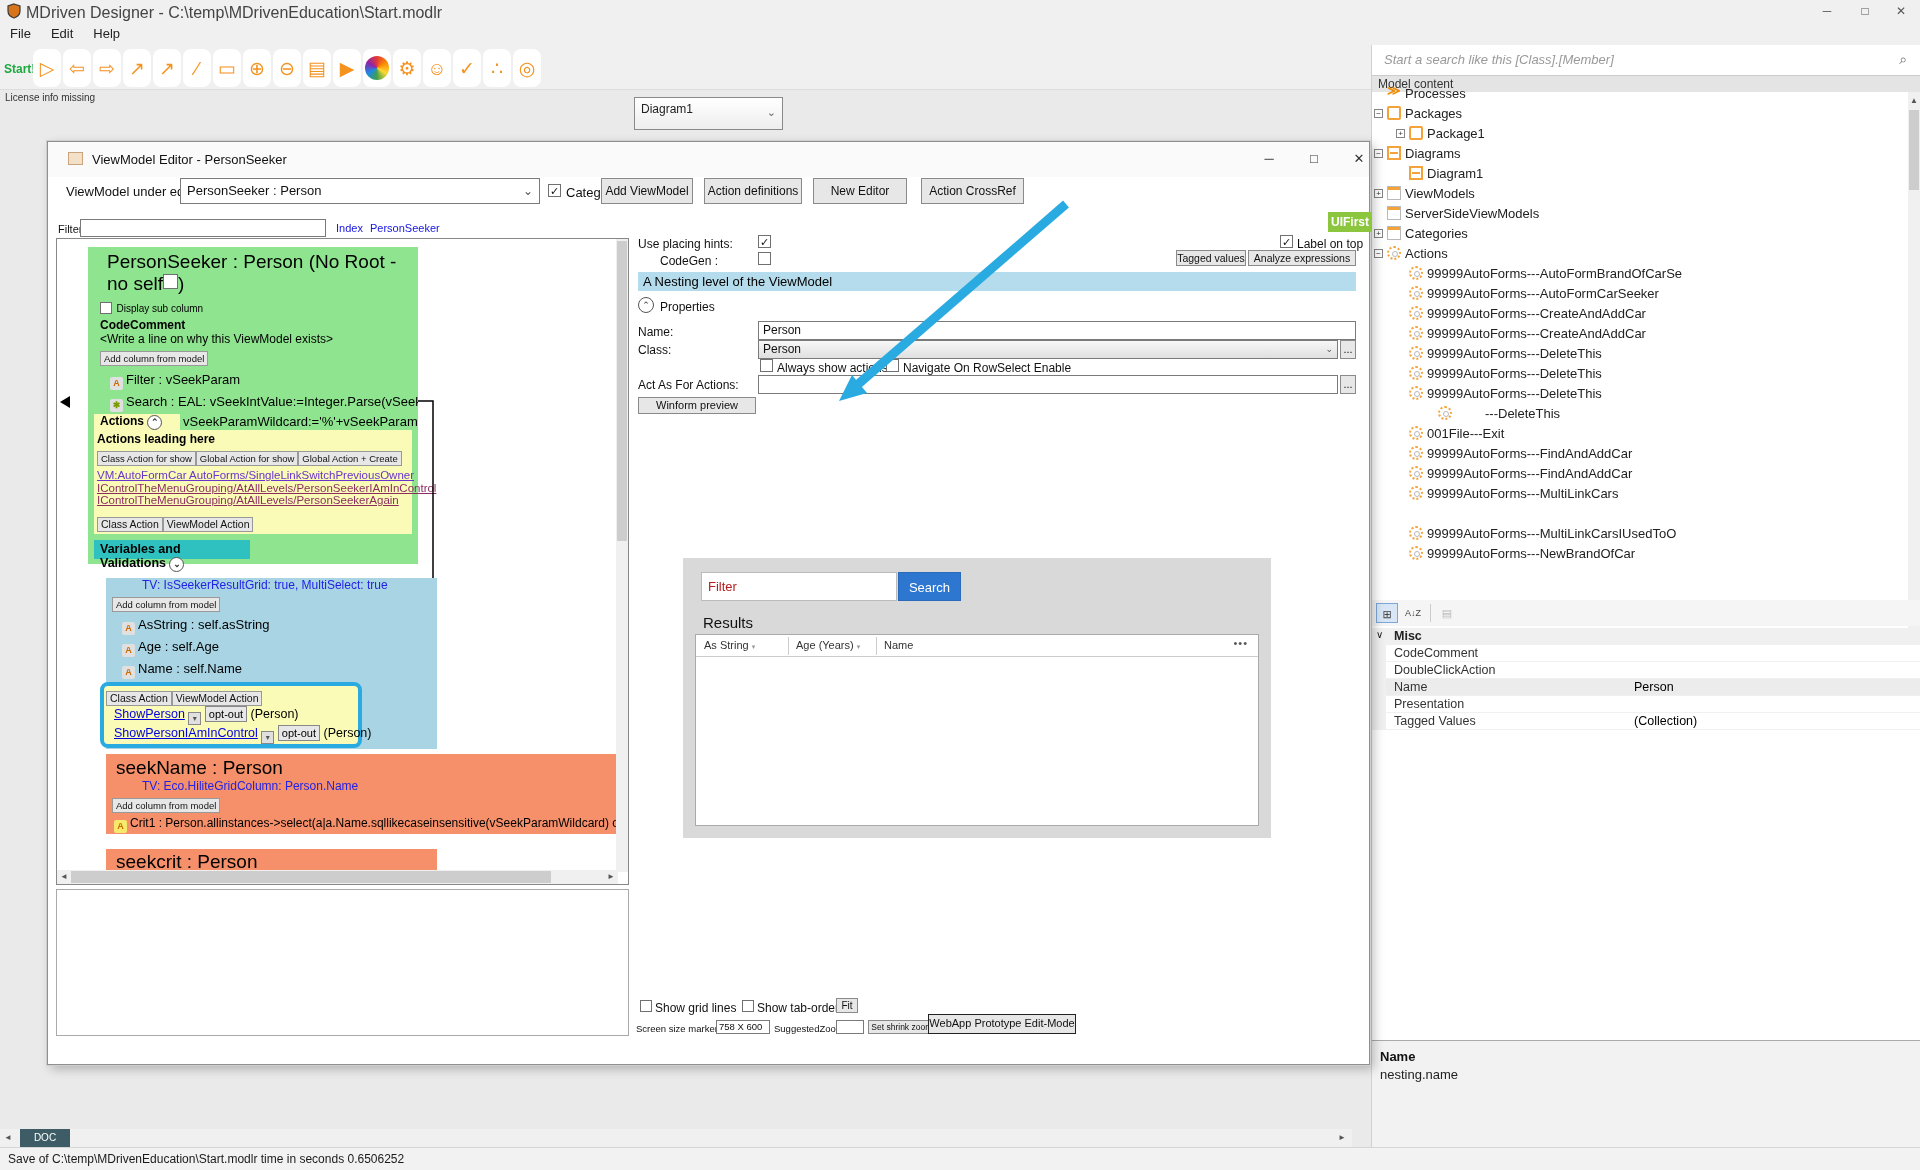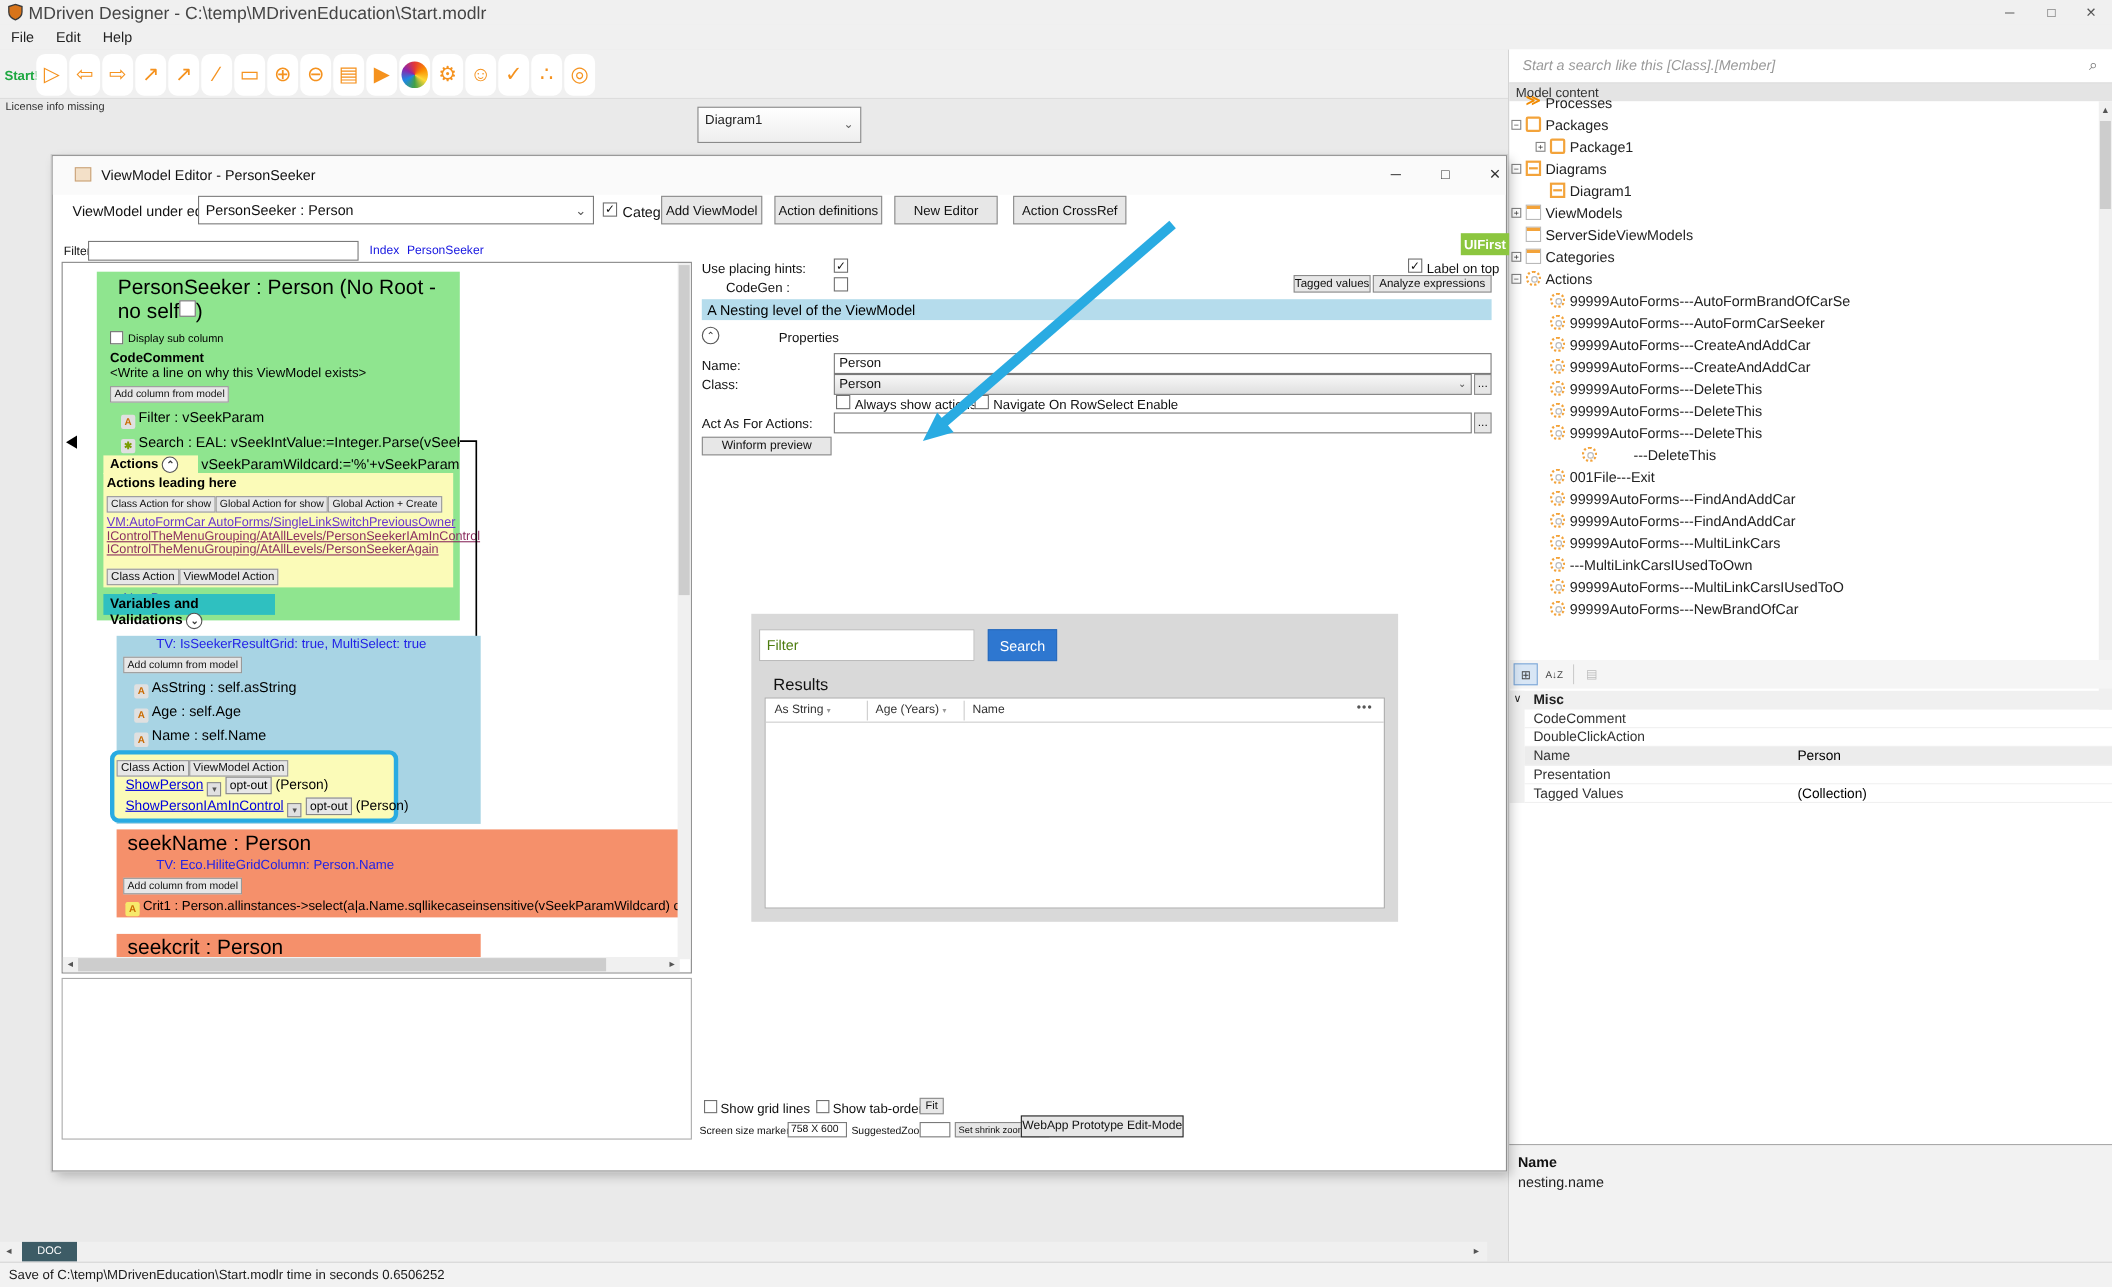--- a/index.html
+++ b/index.html
@@ -64,21 +64,21 @@
   .mini-btn{display:inline-block;width:13px;height:13px;background:#e0e0e0;border:1px solid #888;font-size:8px;line-height:12px;text-align:center;color:#555;vertical-align:-3px;}
   .opt-btn{display:inline-block;background:#e7e7e7;border:1px solid #888;font-size:11px;padding:0 3px;line-height:14px;}
   #seekname-box{left:49px;top:515px;width:516px;height:80px;background:#f5906b;}
   #seekcrit-box{left:49px;top:610px;width:331px;height:23px;background:#f5906b;}
   
   .rlabel{position:absolute;font-size:12px;color:#111;white-space:nowrap;}
   #nesting-bar{left:590px;top:130px;width:718px;height:19px;background:#b5dcec;font-size:13px;color:#000;padding:2px 0 0 5px;}
   .input{position:absolute;border:1px solid #7a7a7a;background:#fff;font-size:12px;padding:1px 4px;color:#111;}
   .combo{position:absolute;border:1px solid #7a7a7a;background:linear-gradient(#f8f8f8,#dfdfdf);font-size:12px;padding:1px 4px;color:#111;}
   #preview-panel{left:635px;top:416px;width:588px;height:280px;background:#d9d9d9;}
-  #pv-filter{left:7px;top:14px;width:196px;height:29px;border:1px solid #bbb;background:#fff;font-size:13px;color:#4d7c0f;padding:6px;}
+  #pv-filter{left:18px;top:14px;width:196px;height:29px;border:1px solid #bbb;background:#fff;font-size:13px;color:#b91c1c;padding:6px;}
   #pv-search{left:215px;top:14px;width:63px;height:29px;background:#2e77d0;color:#fff;font-size:13px;text-align:center;line-height:29px;border:1px solid #2a6bbc;}
   #pv-results{left:20px;top:56px;font-size:15px;color:#111;}
   #pv-table{left:12px;top:76px;width:564px;height:192px;background:#fff;border:1px solid #aaa;}
   #pv-thead{left:0;top:0;width:100%;height:22px;border-bottom:1px solid #ccc;}
   .pv-col{position:absolute;top:4px;font-size:11px;color:#333;}
   .pv-sep{position:absolute;top:2px;width:1px;height:18px;background:#ccc;}
   .tiny{font-size:9.5px;color:#111;}
   
   #sidebar{left:1371px;top:45px;width:549px;height:1102px;background:#fff;border-left:1px solid #d0d0d0;}
   #sb-search{left:0;top:0;width:549px;height:31px;background:#fff;border-bottom:1px solid #ccc;}
@@ -285,25 +285,20 @@
       <div class="trow" style="top: 385px; padding-left: 24px;">
         <span class="exp" style="visibility: hidden;"></span>
         <span class="ti gear"></span>
         <span>99999AutoForms---FindAndAddCar</span>
       </div>
       <div class="trow" style="top: 405px; padding-left: 24px;">
         <span class="exp" style="visibility: hidden;"></span>
         <span class="ti gear"></span>
         <span>99999AutoForms---MultiLinkCars</span>
       </div>
-      <div class="trow" style="top: 425px; padding-left: 24px;">
-        <span class="exp" style="visibility: hidden;"></span>
-        <span class="ti gear"></span>
-        <span>---MultiLinkCarsIUsedToOwn</span>
-      </div>
       <div class="trow" style="top: 445px; padding-left: 24px;">
         <span class="exp" style="visibility: hidden;"></span>
         <span class="ti gear"></span>
         <span>99999AutoForms---MultiLinkCarsIUsedToO</span>
       </div>
       <div class="trow" style="top: 465px; padding-left: 24px;">
         <span class="exp" style="visibility: hidden;"></span>
         <span class="ti gear"></span>
         <span>99999AutoForms---NewBrandOfCar</span>
       </div>
@@ -447,21 +442,21 @@
   <span class="rlabel" style="left:590px;top:95px;">Use placing hints:</span>
   <span class="abs cb" style="left:710px;top:93px;">✓</span>
   <span class="rlabel" style="left:612px;top:112px;text-align:center;">CodeGen :</span>
   <span class="abs cb" style="left:710px;top:110px;"></span>
   <span class="abs cb" style="left:1232px;top:93px;">✓</span>
   <span class="rlabel" style="left:1249px;top:95px;">Label on top</span>
   <span class="abs btn" style="left:1128px;top:108px;width:70px;height:16px;font-size:10.5px;line-height:14px;">Tagged values</span>
   <span class="abs btn" style="left:1200px;top:108px;width:108px;height:16px;font-size:10.5px;line-height:14px;">Analyze expressions</span>
   <div class="abs" id="nesting-bar">A Nesting level of the ViewModel</div>
   <span class="abs circ" style="left:590px;top:155px;">⌃</span>
-  <span class="rlabel" style="left:612px;top:158px;margin-left:48px;">Properties</span>
+  <span class="rlabel" style="left:612px;top:158px;">Properties</span>
   <span class="rlabel" style="left:590px;top:183px;">Name:</span>
   <div class="input" style="left:710px;top:179px;width:598px;height:19px;">Person</div>
   <span class="rlabel" style="left:590px;top:201px;">Class:</span>
   <div class="combo" style="left:710px;top:198px;width:580px;height:19px;"><span>Person</span><span class="abs" style="right:4px;top:3px;font-size:9px;color:#555;">⌄</span></div>
   <span class="abs btn" style="left:1292px;top:198px;width:16px;height:19px;line-height:17px;">...</span>
   <span class="abs cb" style="left:712px;top:217px;"></span>
   <span class="rlabel" style="left:729px;top:219px;">Always show actions</span>
   <span class="abs cb" style="left:838px;top:217px;"></span>
   <span class="rlabel" style="left:855px;top:219px;">Navigate On RowSelect Enable</span>
   <span class="rlabel" style="left:590px;top:236px;">Act As For Actions:</span>

